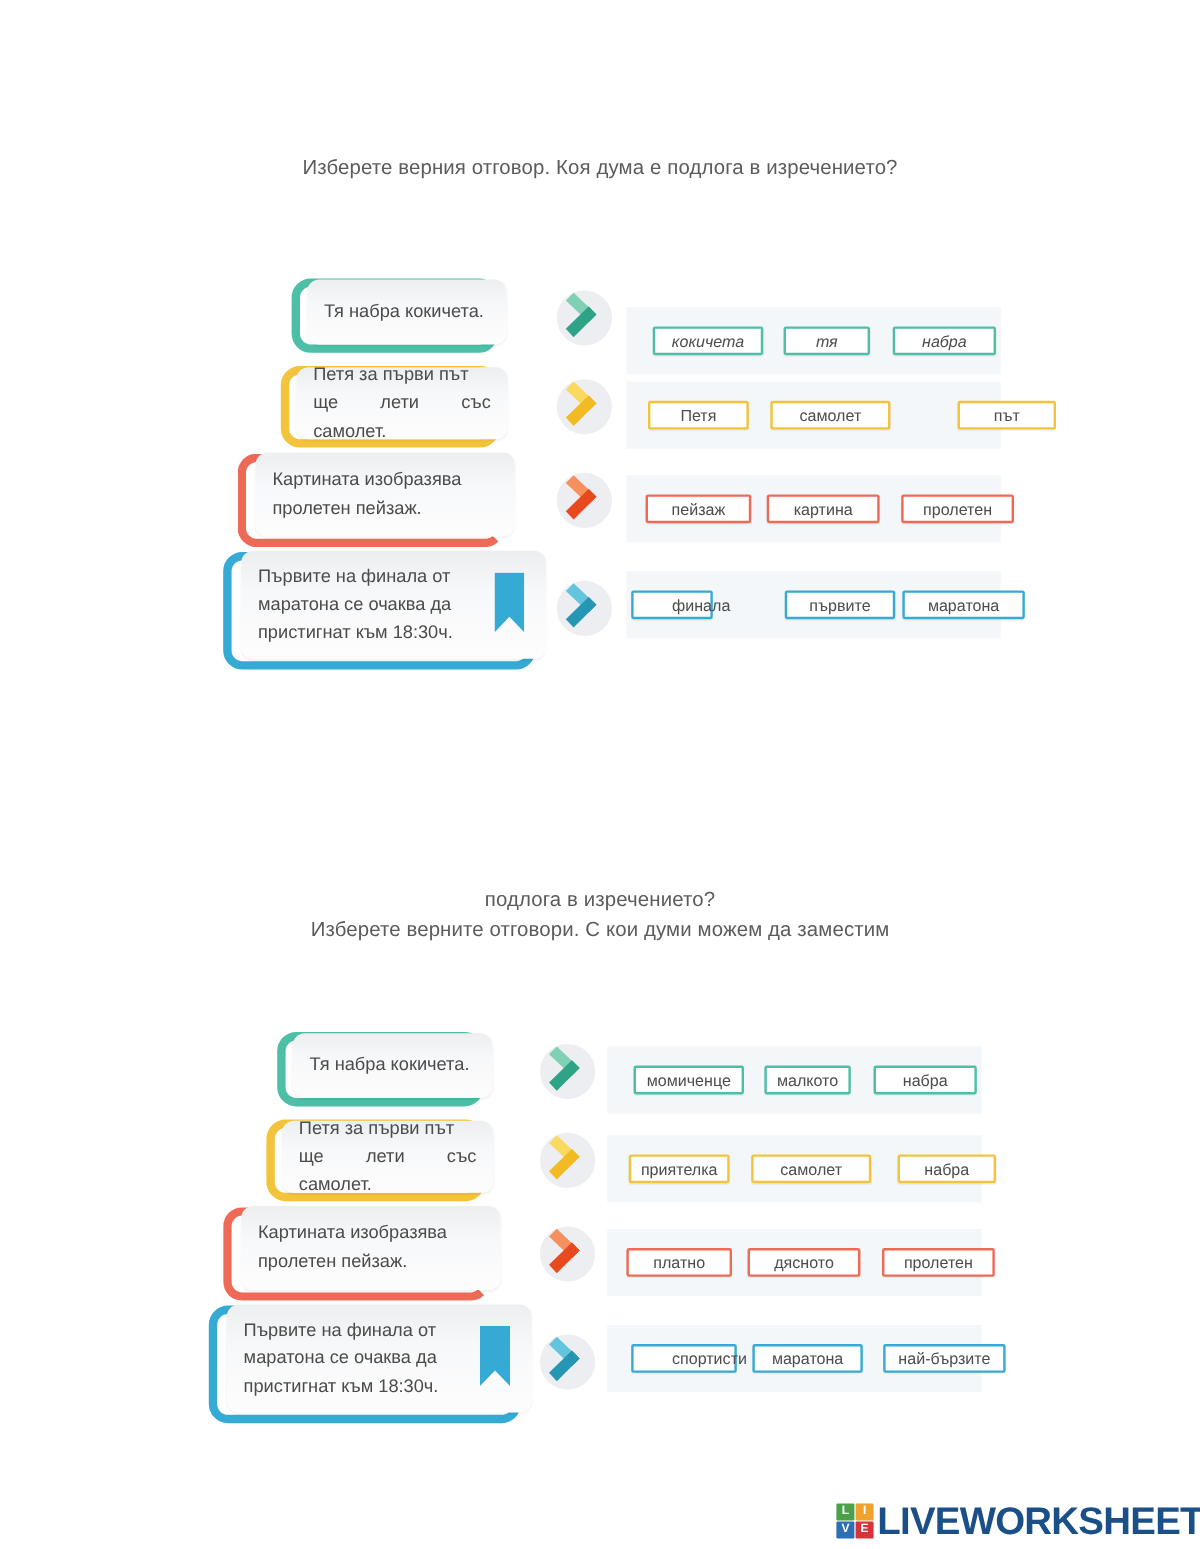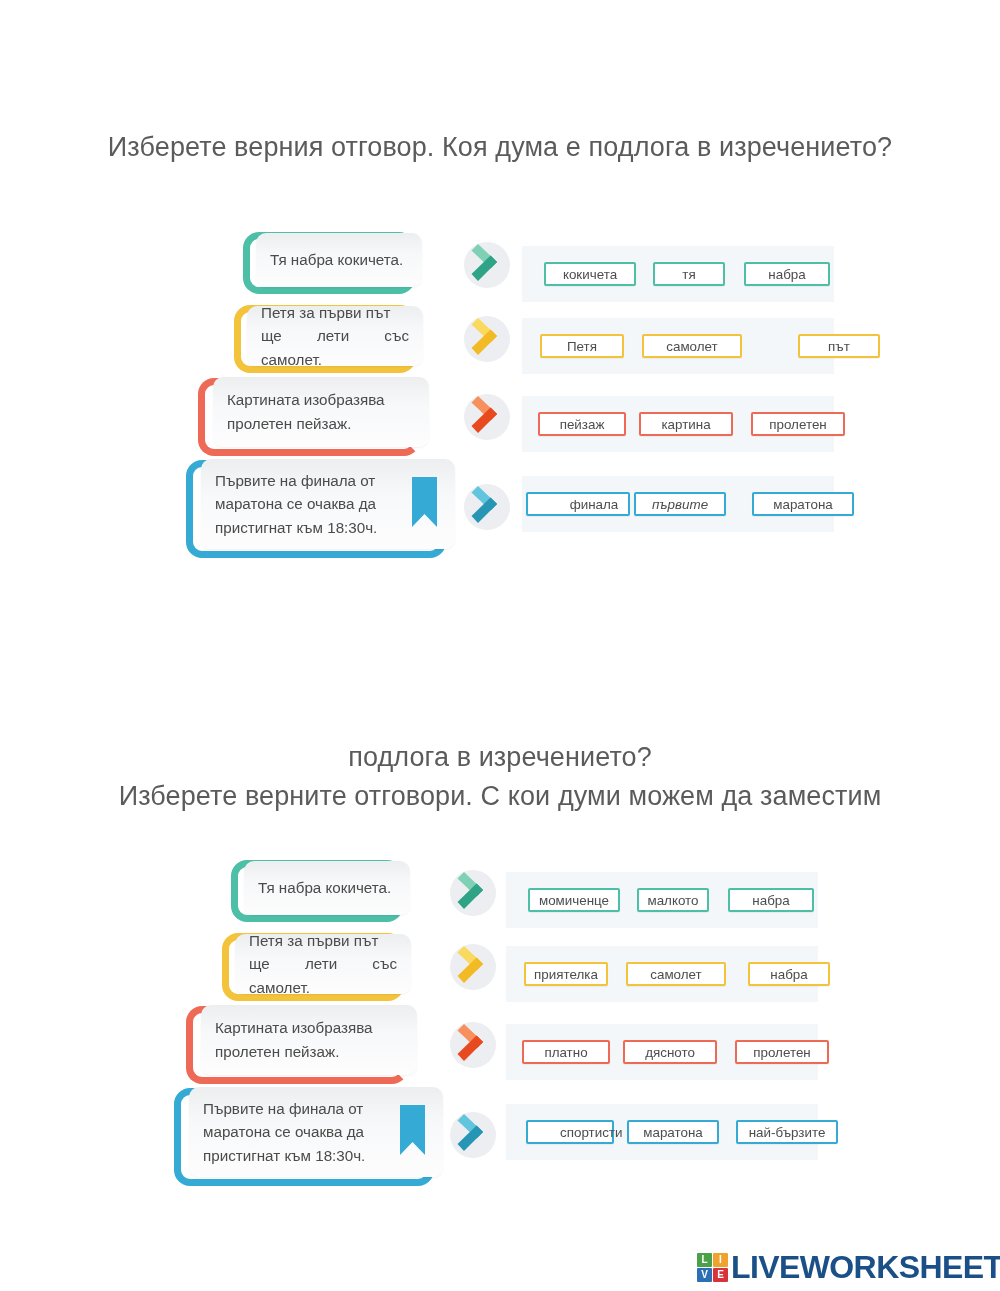--- a/index.html
+++ b/index.html
@@ -13,21 +13,21 @@
     font-family: "Liberation Sans", sans-serif;
     position: relative;
     overflow: hidden;
     color: #4a4a4a;
   }
 
   
   .q-heading {
     position: absolute;
     text-align: center;
-    font-size: 27px;
+    font-size: 17px;
     font-weight: 400;
     color: #5b5b5b;
     line-height: 1.45;
     letter-spacing: 0.1px;
   }
   #heading-1 { left: 100px; top: 128px; width: 800px; }
   #heading-2 { left: 100px; top: 738px; width: 800px; }
 
   
   .exercise {
@@ -169,21 +169,21 @@
       </div>
     </div>
     <div class="arrow" style="left: 462px; top: 6px;">
       <div class="disc"></div>
       <svg viewBox="0 0 52 52">
         <path d="M16 6 L35 24 L28.5 30.5 L9.5 12.5 Z" fill="#7fd0b5"></path>
         <path d="M35 24 L16 43 L9.5 36 L28.5 17.5 Z" fill="#2ea385"></path>
         <path d="M28.5 17.5 L35 24 L28.5 30.5 Z" fill="#2ea385"></path>
       </svg>
     </div>
-    <div class="strip" style="left: 522px; top: 14px; width: 312px; height: 56px;">
+    <div class="strip" style="left: 522px; top: 24px; width: 312px; height: 56px; font-style: italic;">
       <div class="opt" style="border-color: rgb(76, 191, 166); left: 22px; width: 92px; top: 16px;">кокичета</div>
       <div class="opt" style="border-color: rgb(76, 191, 166); left: 131px; width: 72px; top: 16px;">тя</div>
       <div class="opt" style="border-color: rgb(76, 191, 166); left: 222px; width: 86px; top: 16px;">набра</div>
     </div>
     <div class="bubble" style="left: 234px; top: 73px; width: 182px; height: 68px; border-color: rgb(244, 195, 60);">
       <div class="card" style="left: 6px; top: -6px; width: 176px; height: 60px;">
         <div class="txt justify last-left">
           <div>Петя за първи път</div>
           <div style="text-align-last: left;">ще лети със самолет.</div>
         </div>
@@ -235,22 +235,22 @@
     </div>
     <div class="arrow" style="left: 462px; top: 248px;">
       <div class="disc"></div>
       <svg viewBox="0 0 52 52">
         <path d="M16 6 L35 24 L28.5 30.5 L9.5 12.5 Z" fill="#63c4dd"></path>
         <path d="M35 24 L16 43 L9.5 36 L28.5 17.5 Z" fill="#2796b4"></path>
         <path d="M28.5 17.5 L35 24 L28.5 30.5 Z" fill="#2796b4"></path>
       </svg>
     </div>
     <div class="strip" style="left: 522px; top: 244px; width: 312px; height: 56px;">
-      <div class="opt" style="border-color: rgb(53, 170, 212); left: 4px; width: 104px; top: 16px; padding-left: 32px;">финала</div>
-      <div class="opt" style="border-color: rgb(53, 170, 212); left: 112px; width: 92px; top: 16px; font-style: italic;">първите</div>
+      <div class="opt" style="border-color: rgb(53, 170, 212); left: 4px; width: 68px; top: 16px; padding-left: 32px;">финала</div>
+      <div class="opt" style="border-color: rgb(53, 170, 212); left: 132px; width: 92px; top: 16px;">първите</div>
       <div class="opt" style="border-color: rgb(53, 170, 212); left: 230px; width: 102px; top: 16px;">маратона</div>
     </div>
   </div>
 
 <div class="q-heading" id="heading-2">
   <div>подлога в изречението?</div>
   <div>Изберете верните отговори. С кои думи можем да заместим</div>
 </div>
 
 <div class="exercise" id="exercise-2">

